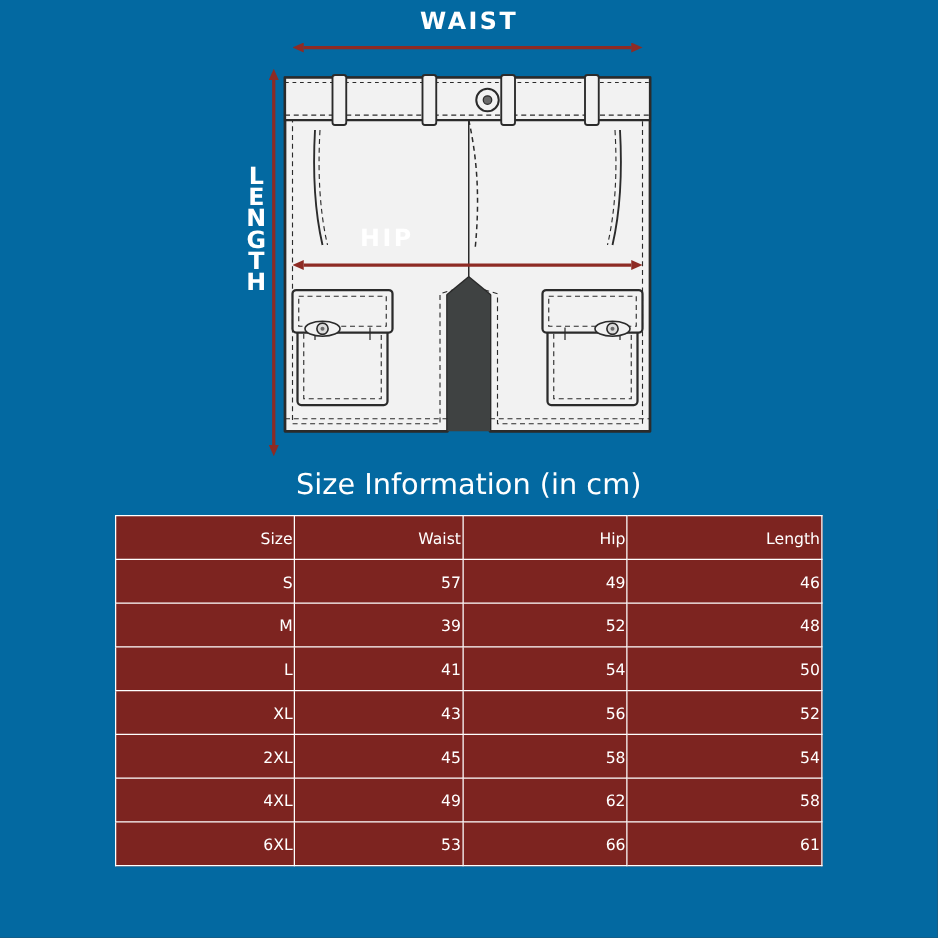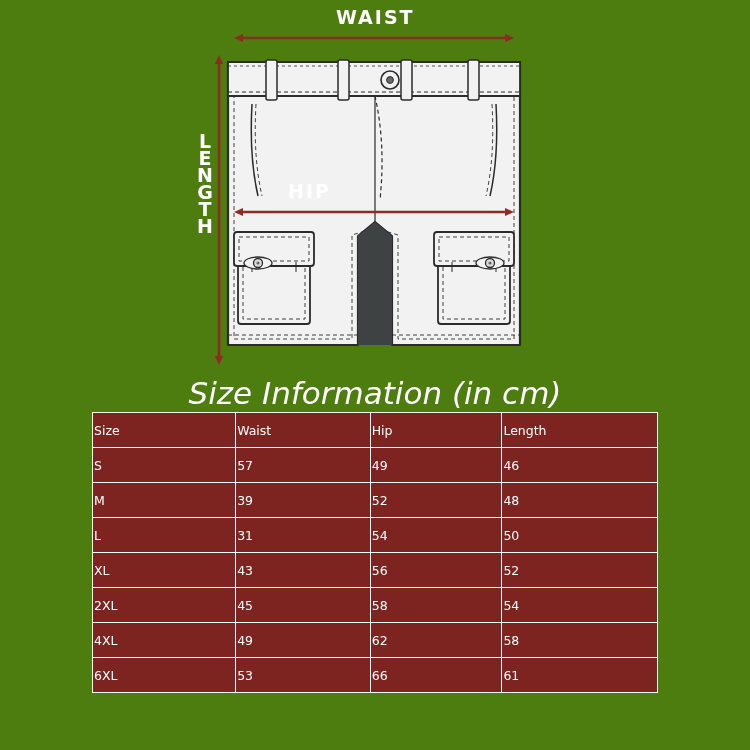--- a/index.html
+++ b/index.html
@@ -10,21 +10,21 @@
     width: 750px;
     height: 750px;
     background: #434646;
     font-family: "DejaVu Sans", sans-serif;
     overflow: hidden;
   }
   #page {
     position: relative;
     width: 750px;
     height: 750px;
-    background: #4d7c0f;
+    background: #0369a1;
   }
 
   
   #diagram {
     position: absolute;
     left: 0;
     top: 0;
     width: 750px;
     height: 375px;
   }
@@ -62,41 +62,40 @@
   }
 
   
   #size-title {
     position: absolute;
     left: 0;
     top: 375px;
     width: 750px;
     text-align: center;
     color: #ffffff;
-    font-size: 31px;
-    font-family: "DejaVu Sans", sans-serif;
-    font-style: italic;
+    font-size: 23px;
+    font-family: "DejaVu Sans", sans-serif;
   }
 
   
   #size-table-wrap {
     position: absolute;
     left: 92px;
     top: 412px;
     width: 566px;
   }
   table.size-table {
     border-collapse: collapse;
     width: 566px;
     background: #7d2420;
   }
   table.size-table td {
     border: 1px solid #ffffff;
     color: #ffffff;
-    text-align: left;
+    text-align: right;
     font-size: 12.5px;
     height: 32px;
     font-family: "DejaVu Sans", sans-serif;
   }
   table.size-table tr.header-row td {
     font-size: 12.5px;
   }
   table.size-table td.col-size { width: 150px; }
   table.size-table td.col-waist { width: 140px; }
   table.size-table td.col-hip { width: 138px; }
@@ -231,21 +230,21 @@
           <td class="col-length">46</td>
         </tr>
         <tr>
           <td class="col-size">M</td>
           <td class="col-waist">39</td>
           <td class="col-hip">52</td>
           <td class="col-length">48</td>
         </tr>
         <tr>
           <td class="col-size">L</td>
-          <td class="col-waist">31</td>
+          <td class="col-waist">41</td>
           <td class="col-hip">54</td>
           <td class="col-length">50</td>
         </tr>
         <tr>
           <td class="col-size">XL</td>
           <td class="col-waist">43</td>
           <td class="col-hip">56</td>
           <td class="col-length">52</td>
         </tr>
         <tr>

